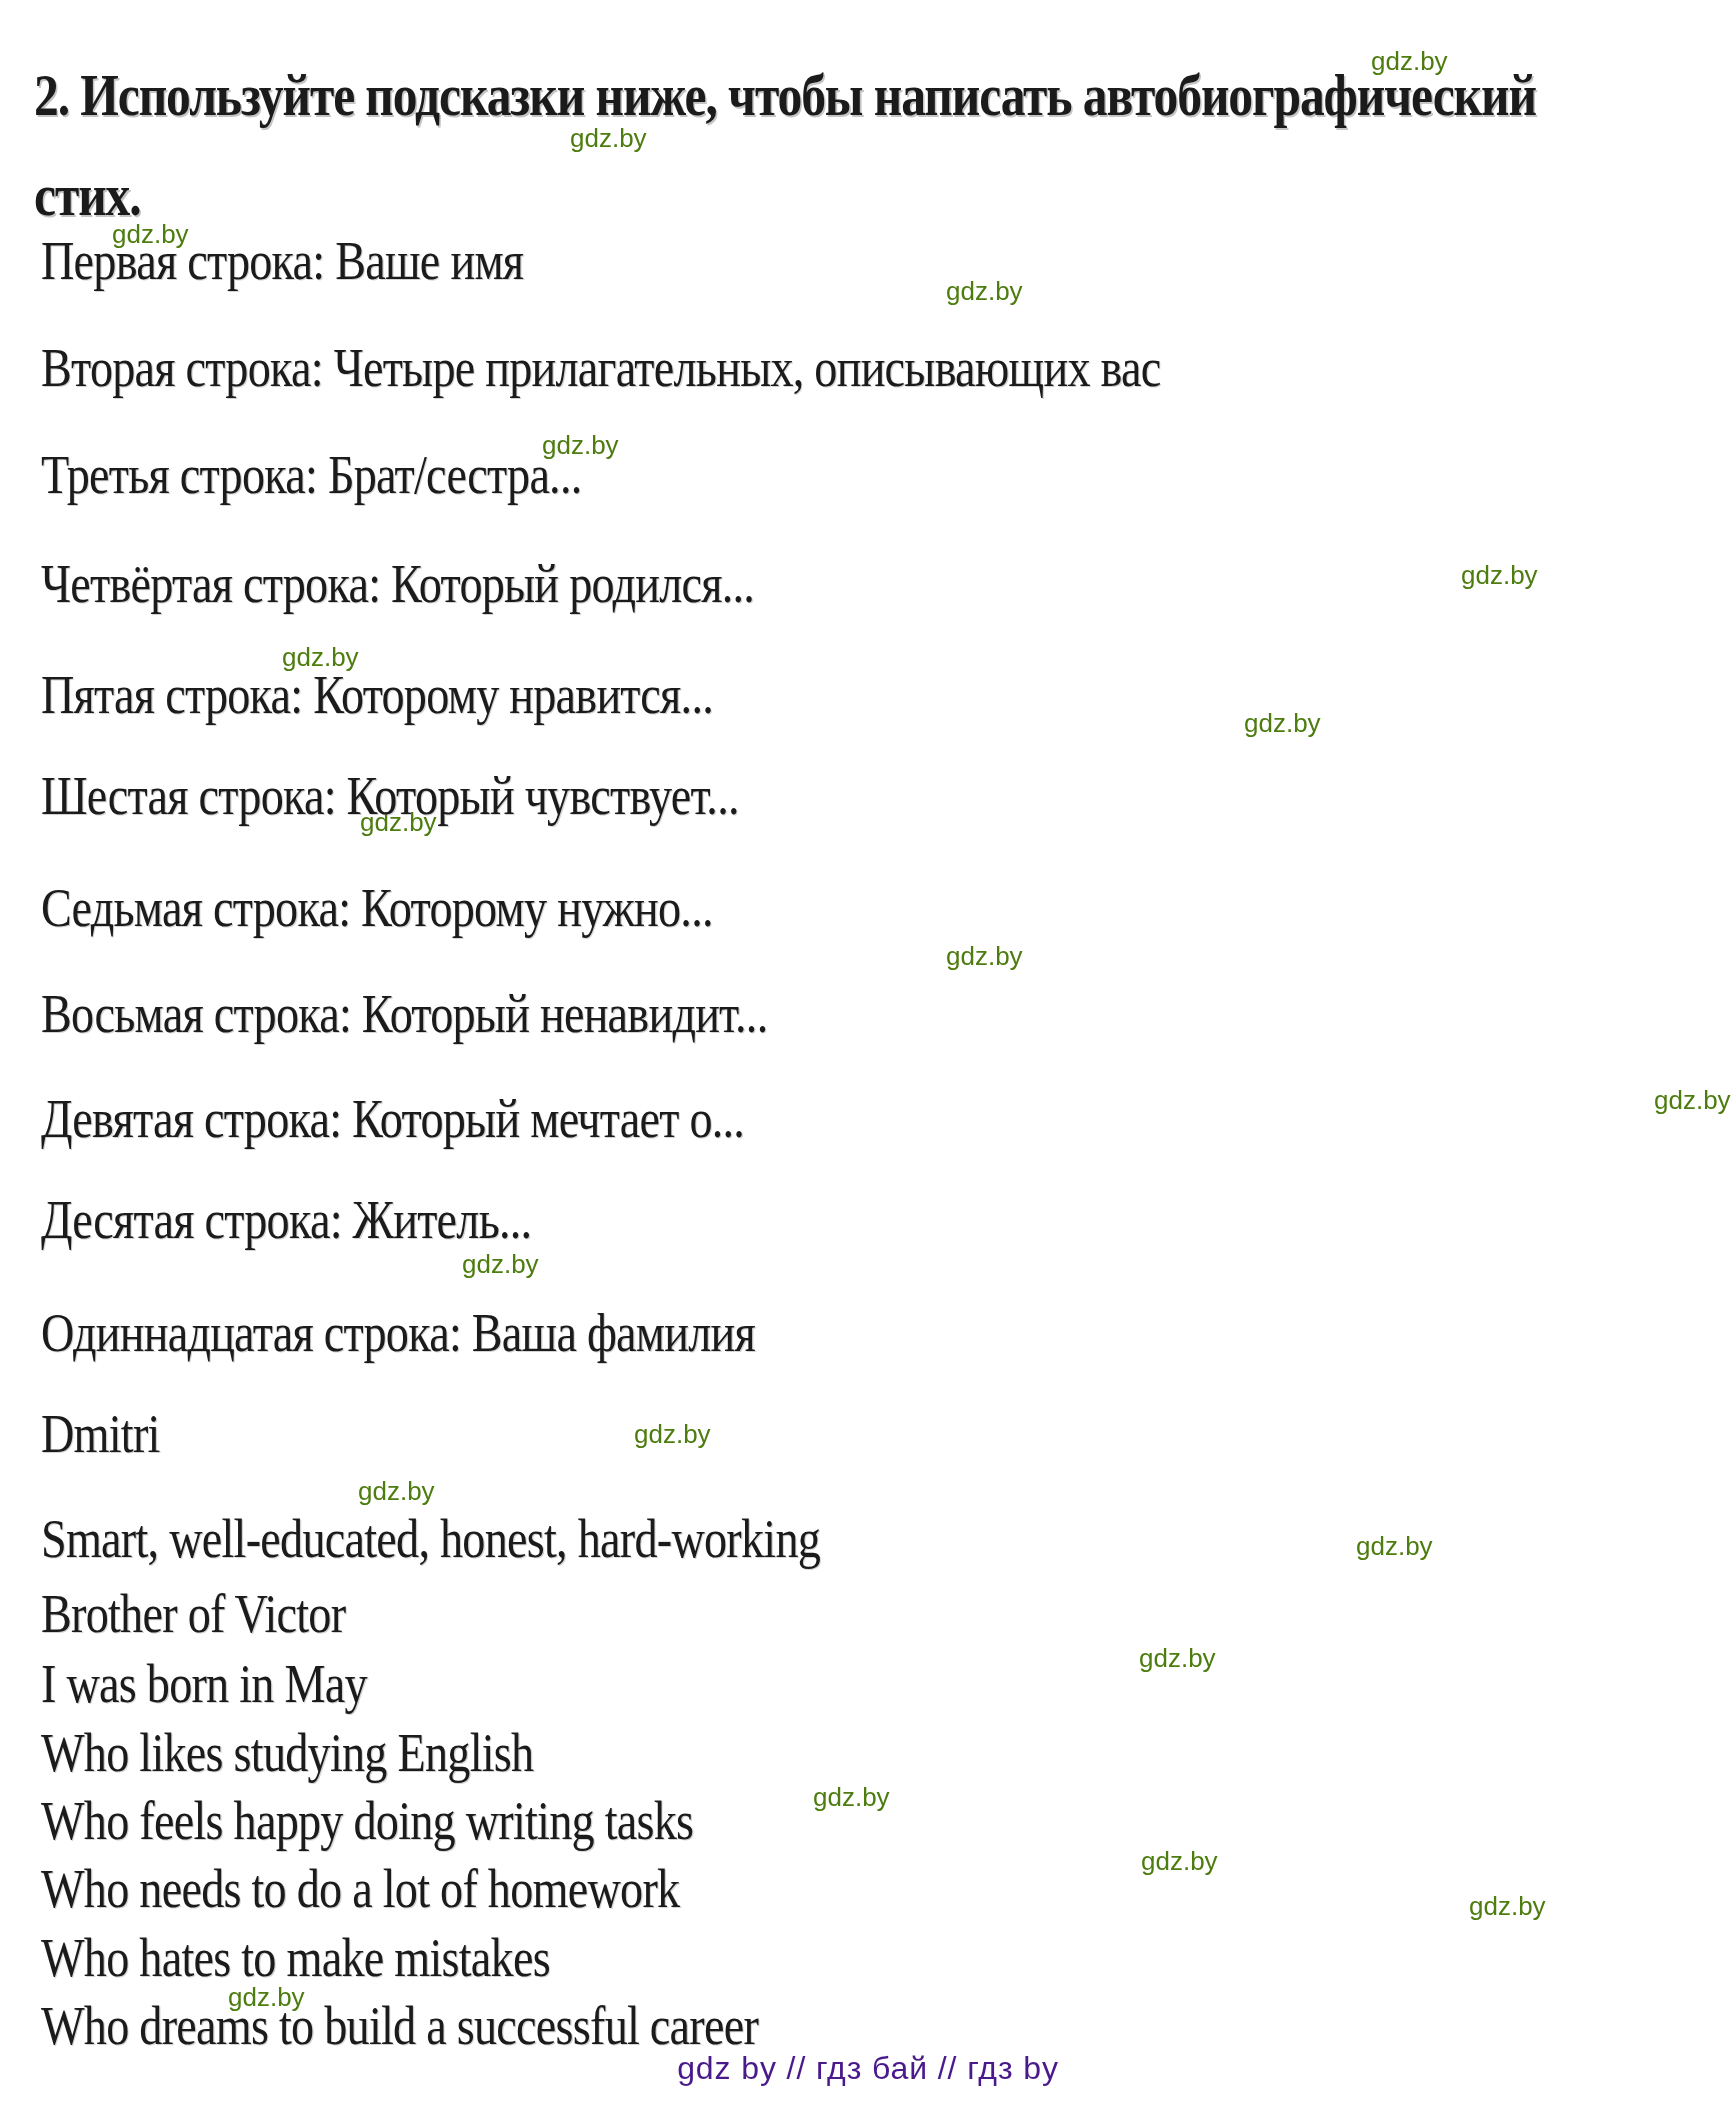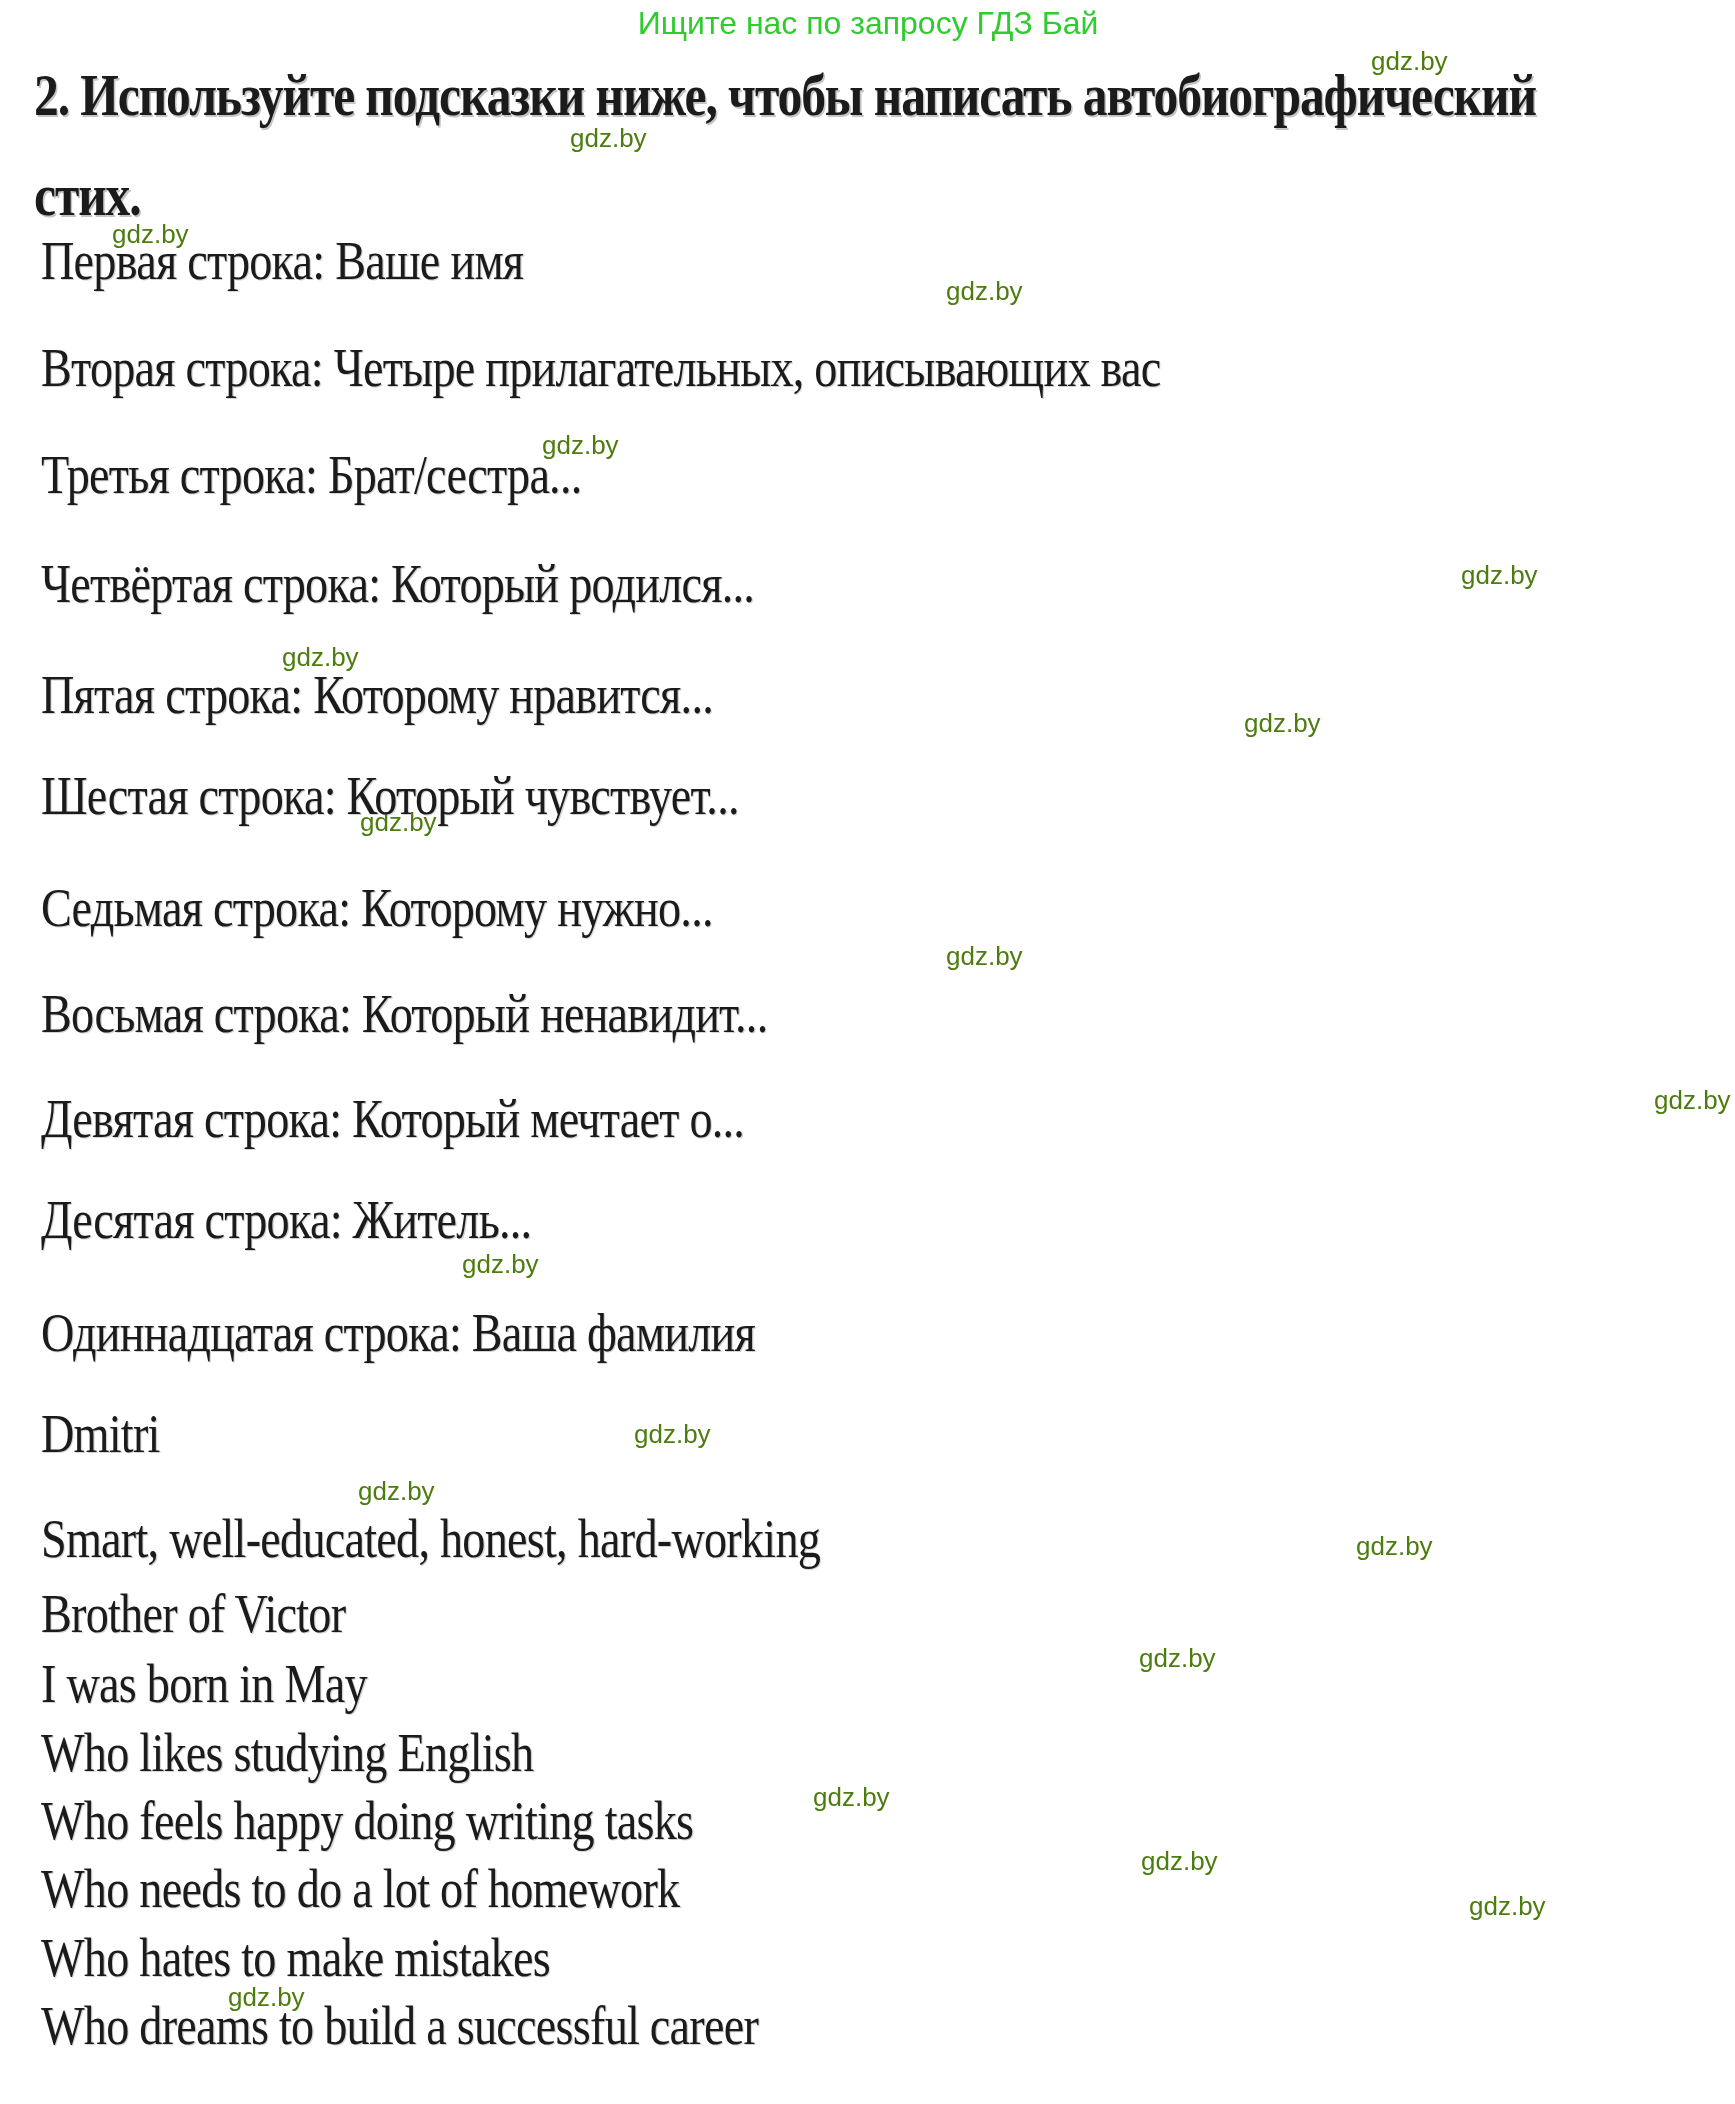--- a/index.html
+++ b/index.html
@@ -54,21 +54,20 @@
     font-size: 32px; color: #4a1a8c;
     letter-spacing: 0.9px;
     white-space: nowrap;
   }
 </style>
 </head>
 <body>
 
 <div id="page">
 
-  <div class="banner">Ищите нас по запросу ГДЗ Бай</div>
 
   <span class="wm" style="left:1371px; top:46px;">gdz.by</span>
   <span class="wm" style="left:570px;  top:123px;">gdz.by</span>
   <span class="wm" style="left:112px;  top:219px;">gdz.by</span>
   <span class="wm" style="left:946px; top:276px;">gdz.by</span>
   <span class="wm" style="left:542px;  top:430px;">gdz.by</span>
   <span class="wm" style="left:1461px; top:560px;">gdz.by</span>
   <span class="wm" style="left:282px;  top:642px;">gdz.by</span>
   <span class="wm" style="left:1244px; top:708px;">gdz.by</span>
   <span class="wm" style="left:360px;  top:807px;">gdz.by</span>
@@ -102,15 +101,16 @@
   <div class="line" style="top:1406px;">Dmitri</div>
   <div class="line" style="top:1511px;">Smart, well-educated, honest, hard-working</div>
   <div class="line" style="top:1586px;">Brother of Victor</div>
   <div class="line" style="top:1656px;">I was born in May</div>
   <div class="line" style="top:1725px;">Who likes studying English</div>
   <div class="line" style="top:1793px;">Who feels happy doing writing tasks</div>
   <div class="line" style="top:1861px;">Who needs to do a lot of homework</div>
   <div class="line" style="top:1930px;">Who hates to make mistakes</div>
   <div class="line" style="top:1998px;">Who dreams to build a successful career</div>
 
+  <div class="footer">gdz by  //  гдз бай  //  гдз by</div>
 
 </div>
 
 
 </body></html>

